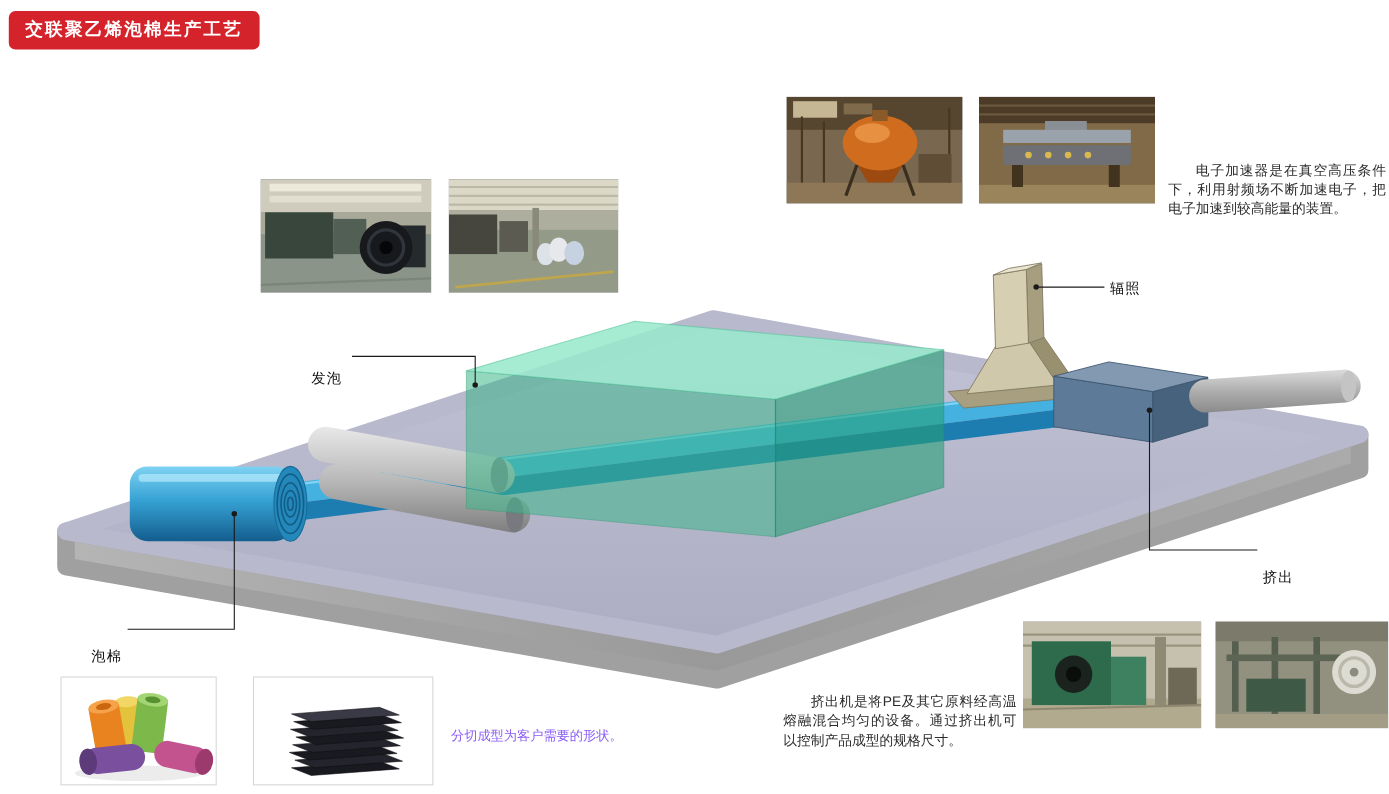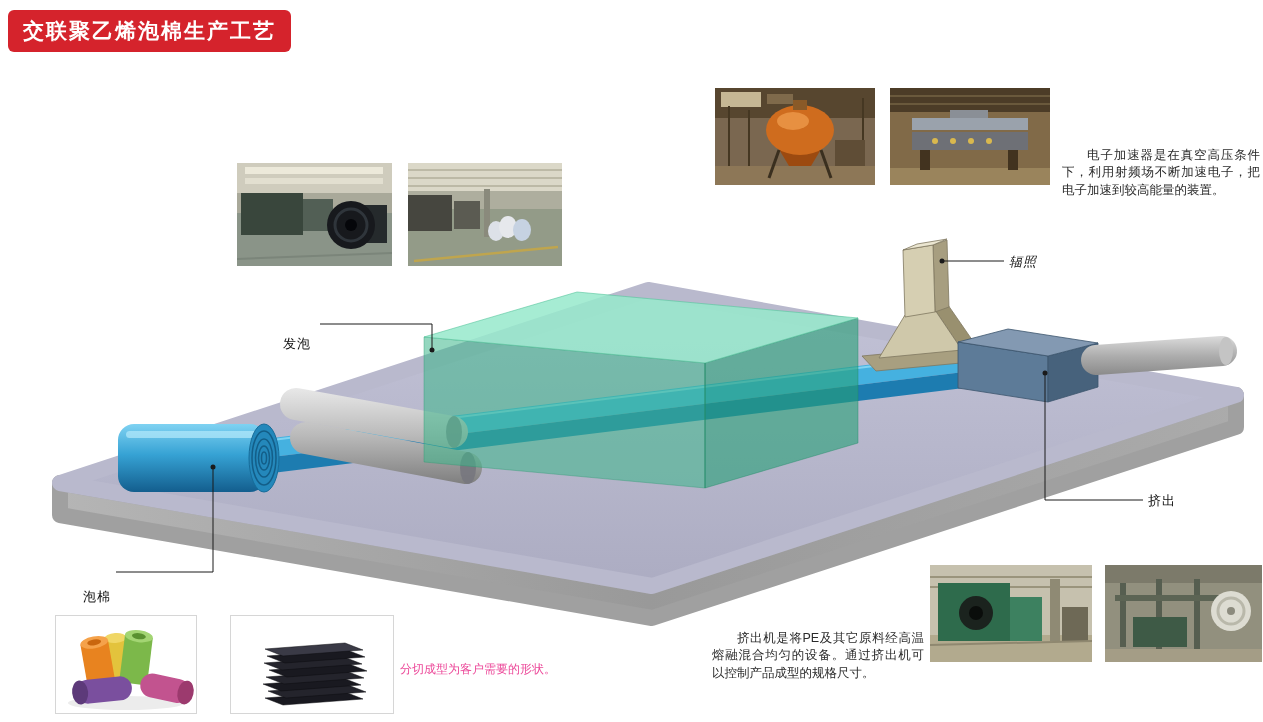--- a/index.html
+++ b/index.html
@@ -1,42 +1,42 @@
 <!DOCTYPE html>
 <html><head>
 <meta charset="utf-8">
 <style>
   html,body{margin:0;padding:0;background:#fff;}
   body{font-family:"Liberation Sans","DejaVu Sans",sans-serif;}
   .canvas{position:relative;width:1263px;height:722px;background:#fff;overflow:hidden;}
   .banner{position:absolute;left:8px;top:10px;background:#d5232c;color:#fff;
-          font-weight:bold;font-size:21px;letter-spacing:2px;padding:7px 15px;
+          font-weight:bold;font-size:16px;letter-spacing:2px;padding:7px 15px;
           border-radius:6px;white-space:nowrap;}
   .para{position:absolute;font-size:12.5px;color:#2b2b2b;line-height:1.42;
         text-align:justify;text-indent:2em;}
   #para-foaming{left:30px;top:188px;width:200px;}
   #para-accel{left:1062px;top:134px;width:198px;}
   #para-extruder{left:712px;top:617px;width:212px;}
-  .caption{position:absolute;left:400px;top:661px;font-size:12px;color:#ec4899;}
+  .caption{position:absolute;left:410px;top:661px;font-size:12px;color:#8b5cf6;}
   .photo{position:absolute;overflow:hidden;background:#999;}
   .photo svg{display:block;width:100%;height:100%;}
   .photo.bordered{background:#fff;border:1px solid #d6d6d6;}
   #photo-mixer{left:715px;top:88px;width:160px;height:97px;}
   #photo-accel-hall{left:890px;top:88px;width:160px;height:97px;}
   #photo-foamline-1{left:237px;top:163px;width:155px;height:103px;}
   #photo-foamline-2{left:408px;top:163px;width:154px;height:103px;}
   #photo-foam-rolls{left:55px;top:615px;width:140px;height:97px;}
   #photo-foam-sheets{left:230px;top:615px;width:162px;height:97px;}
   #photo-extruder-1{left:930px;top:565px;width:162px;height:97px;}
   #photo-extruder-2{left:1105px;top:565px;width:157px;height:97px;}
   .scene{position:absolute;left:0;top:0;width:1263px;height:722px;}
   .diagram-label{position:absolute;font-size:13px;color:#111;letter-spacing:1px;white-space:nowrap;}
   #label-foaming{left:283px;top:311px;margin-top:24px;}
-  #label-irradiation{left:1009px;top:253px;font-style:italic;}
-  #label-extrusion{left:1148px;top:492px;}
+  #label-irradiation{left:1009px;top:253px;}
+  #label-extrusion{left:1148px;top:516px;}
   #label-foam{left:83px;top:588px;}
 </style>
 </head>
 <body>
 
 <div class="canvas">
 
   <div class="banner">
     <span>交联聚乙烯泡棉生产工艺</span>
   </div>

